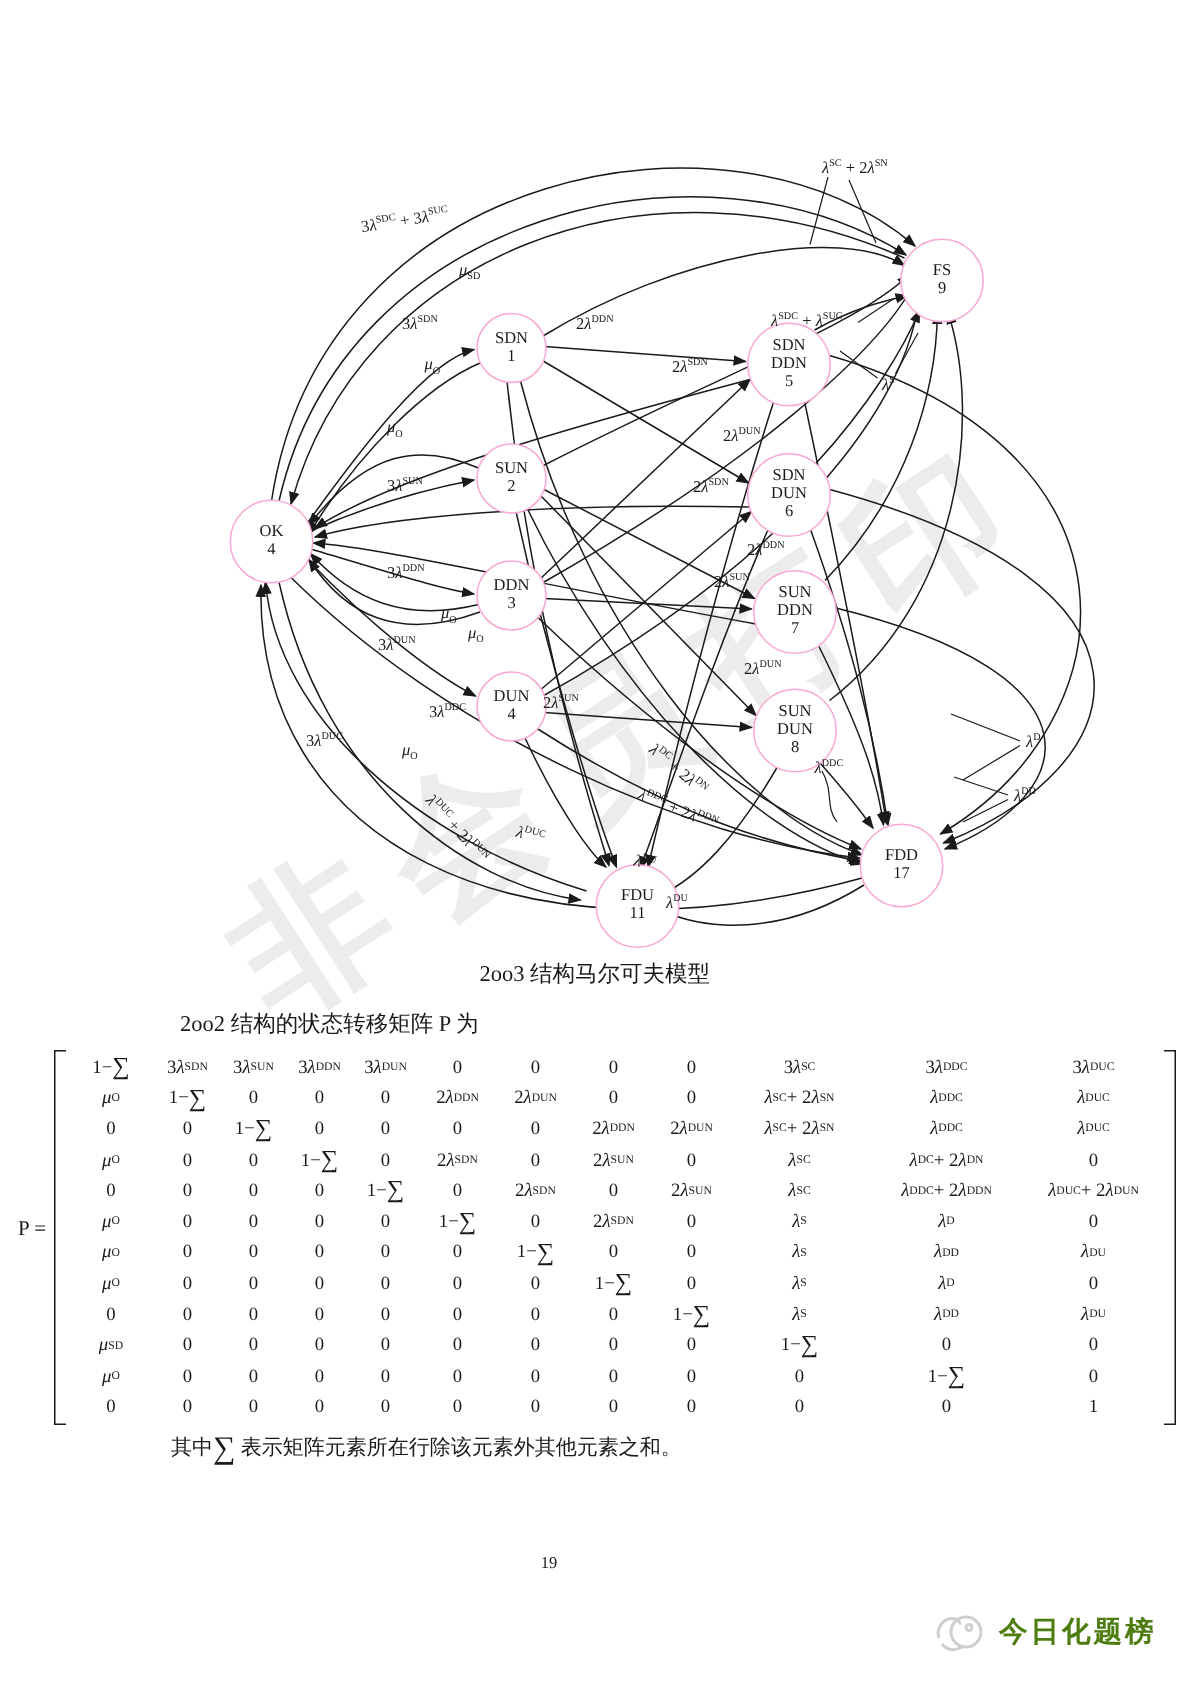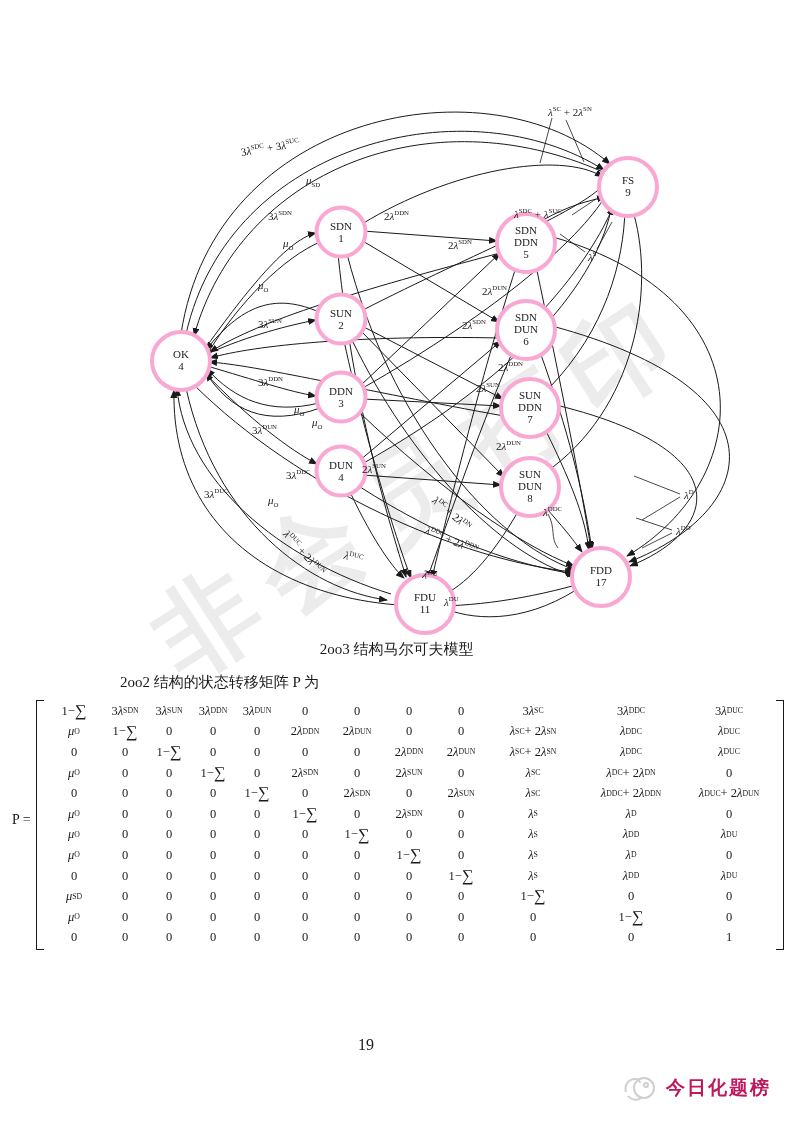--- a/index.html
+++ b/index.html
@@ -1,21 +1,21 @@
 <!DOCTYPE html>
 <html><head>
 <meta charset="utf-8">
 <style>
   html,body{margin:0;padding:0;background:#ffffff;}
   .page{position:relative;width:793px;height:1122px;background:#fff;overflow:hidden;
         font-family:"Liberation Serif","DejaVu Serif",serif;color:#1a1a1a;}
   
   .diagram{position:absolute;left:0;top:0;width:793px;height:680px;}
   .diagram svg{position:absolute;left:0;top:0;z-index:1;}
-  .node{position:absolute;z-index:2;background:#fff;border:4px solid #f9a8d4;border-radius:50%;
+  .node{position:absolute;z-index:2;background:#fff;border:1px solid #f9a8d4;border-radius:50%;
         display:flex;align-items:center;justify-content:center;text-align:center;
         font-size:11px;line-height:1.08;white-space:pre-line;transform:translate(-50%,-50%);}
   .n-sm{width:45px;height:45px;}
   .n-lg{width:54px;height:54px;}
   .elabel{position:absolute;z-index:3;font-size:11px;white-space:nowrap;transform-origin:left top;}
   .elabel i{font-family:"Liberation Serif",serif;}
   sup{font-size:0.62em;vertical-align:super;line-height:0;}
   sub{font-size:0.62em;vertical-align:sub;line-height:0;}
   .watermark{position:absolute;left:128px;top:595px;z-index:0;font-size:102px;letter-spacing:20px;
              color:#000;opacity:0.07;transform:rotate(-33deg);transform-origin:0 0;
@@ -28,24 +28,24 @@
   .bracket-l{left:36px;border-left:1.5px solid #1a1a1a;border-top:1.5px solid #1a1a1a;border-bottom:1.5px solid #1a1a1a;}
   .bracket-r{left:776px;border-right:1.5px solid #1a1a1a;border-top:1.5px solid #1a1a1a;border-bottom:1.5px solid #1a1a1a;}
   .matrix-grid{position:absolute;left:45px;top:701px;display:grid;
                grid-template-columns:58px 44px 44px 44px 44px 52px 52px 52px 52px 92px 104px 92px;}
   .mcell{height:20.6px;display:flex;align-items:center;justify-content:center;
          font-size:12.5px;white-space:nowrap;}
   .sum{font-size:1.3em;line-height:0.9;}
   .note{position:absolute;left:114px;top:956px;font-size:14px;}
   .note .sum{font-size:1.5em;vertical-align:-3px;}
   
-  .pageno{position:absolute;left:0;top:1036px;width:732px;text-align:center;font-size:16px;}
+  .pageno{position:absolute;left:0;top:1036px;width:732px;text-align:center;font-size:11px;}
   .brand{position:absolute;left:622px;top:1068px;width:171px;height:40px;display:flex;
          align-items:center;gap:6px;z-index:3;}
-  .brand-text{color:#be185d;font-size:19px;font-weight:bold;letter-spacing:2px;
+  .brand-text{color:#4d7c0f;font-size:19px;font-weight:bold;letter-spacing:2px;
               font-family:"Liberation Sans","DejaVu Sans",sans-serif;}
 </style>
 </head>
 <body>
 
 <div class="page">
 
   <div class="watermark">非会员打印</div>
 
   <div class="diagram">
@@ -403,20 +403,21 @@
       <span class="mcell">0</span>
       <span class="mcell">0</span>
       <span class="mcell">0</span>
       <span class="mcell">0</span>
       <span class="mcell">0</span>
       <span class="mcell">0</span>
       <span class="mcell">1</span>
     </div>
   <div class="bracket bracket-r"></div>
 
+  <div class="note">其中<span class="sum">∑</span> 表示矩阵元素所在行除该元素外其他元素之和。</div>
 
   <div class="pageno">19</div>
 
   <div class="brand">
     <svg width="38" height="32" viewBox="0 0 38 32">
       <g fill="none" stroke="#cfcfcf" stroke-width="2">
         <circle cx="22" cy="16" r="10"></circle>
         <path d="M 4,20 C 2,14 6,7 13,7 C 16,7 18,9 18,11"></path>
         <path d="M 6,24 C 9,28 15,29 19,26"></path>
         <circle cx="24" cy="13" r="2"></circle>

